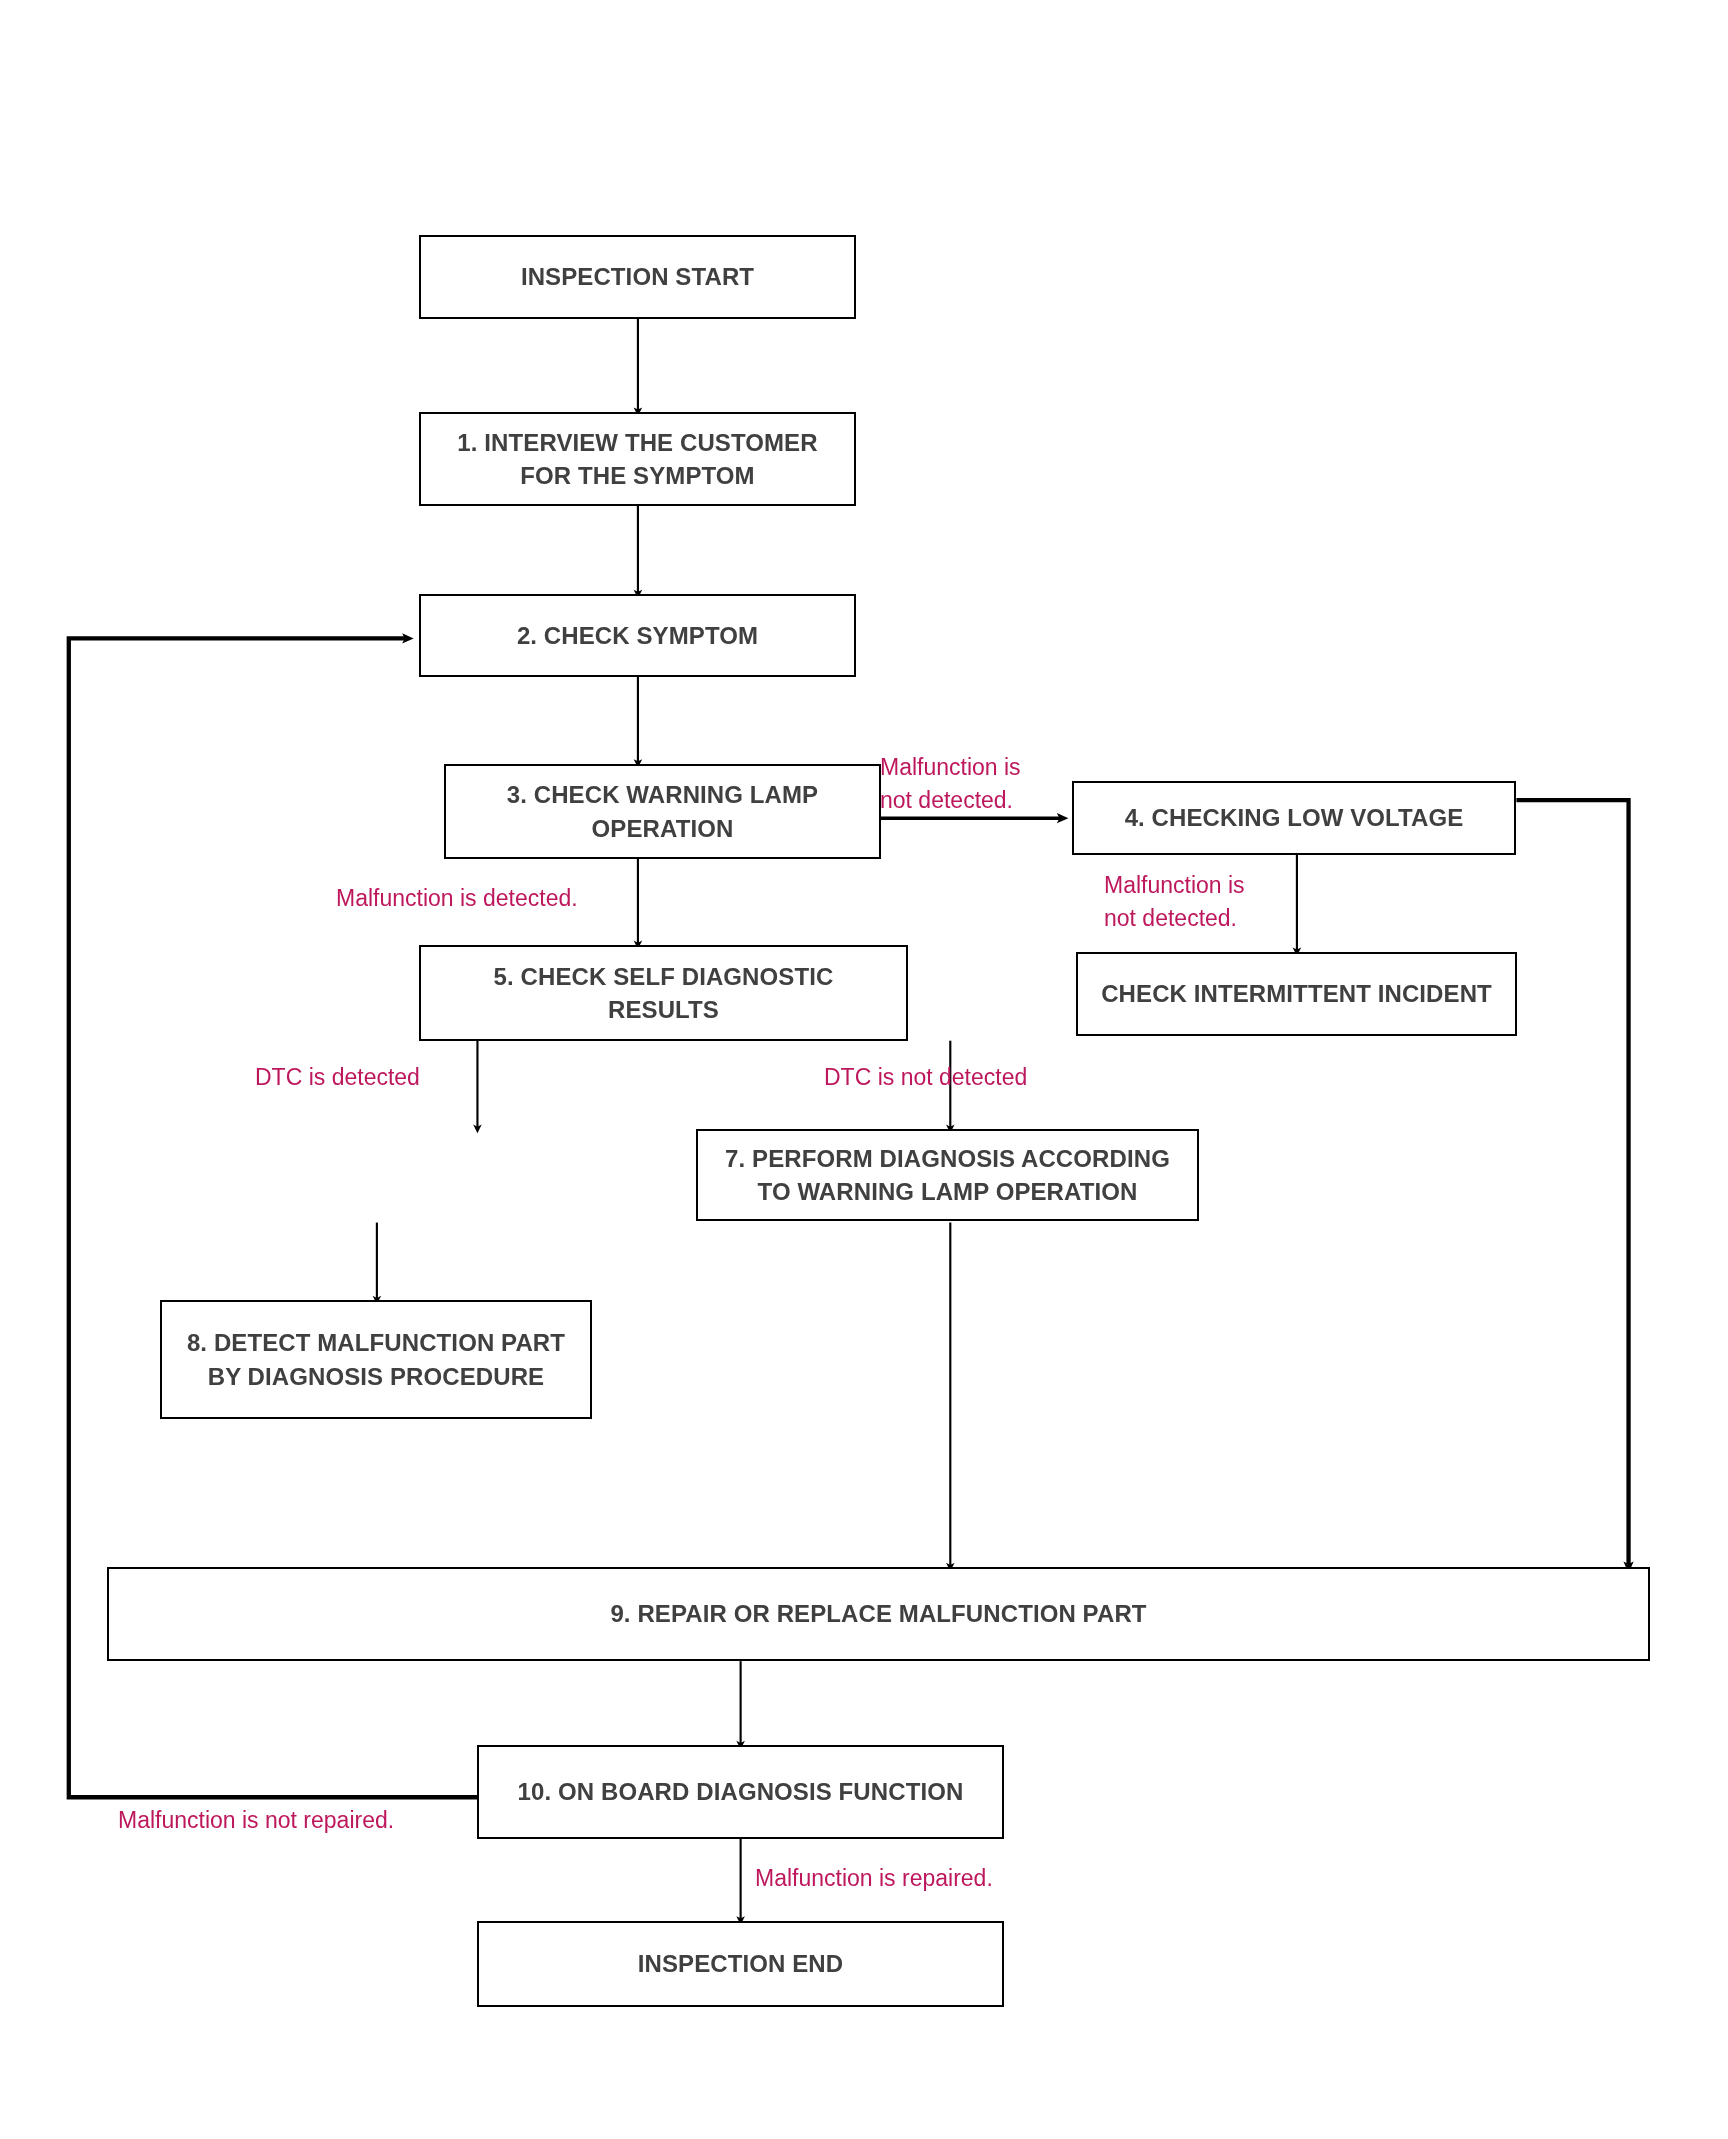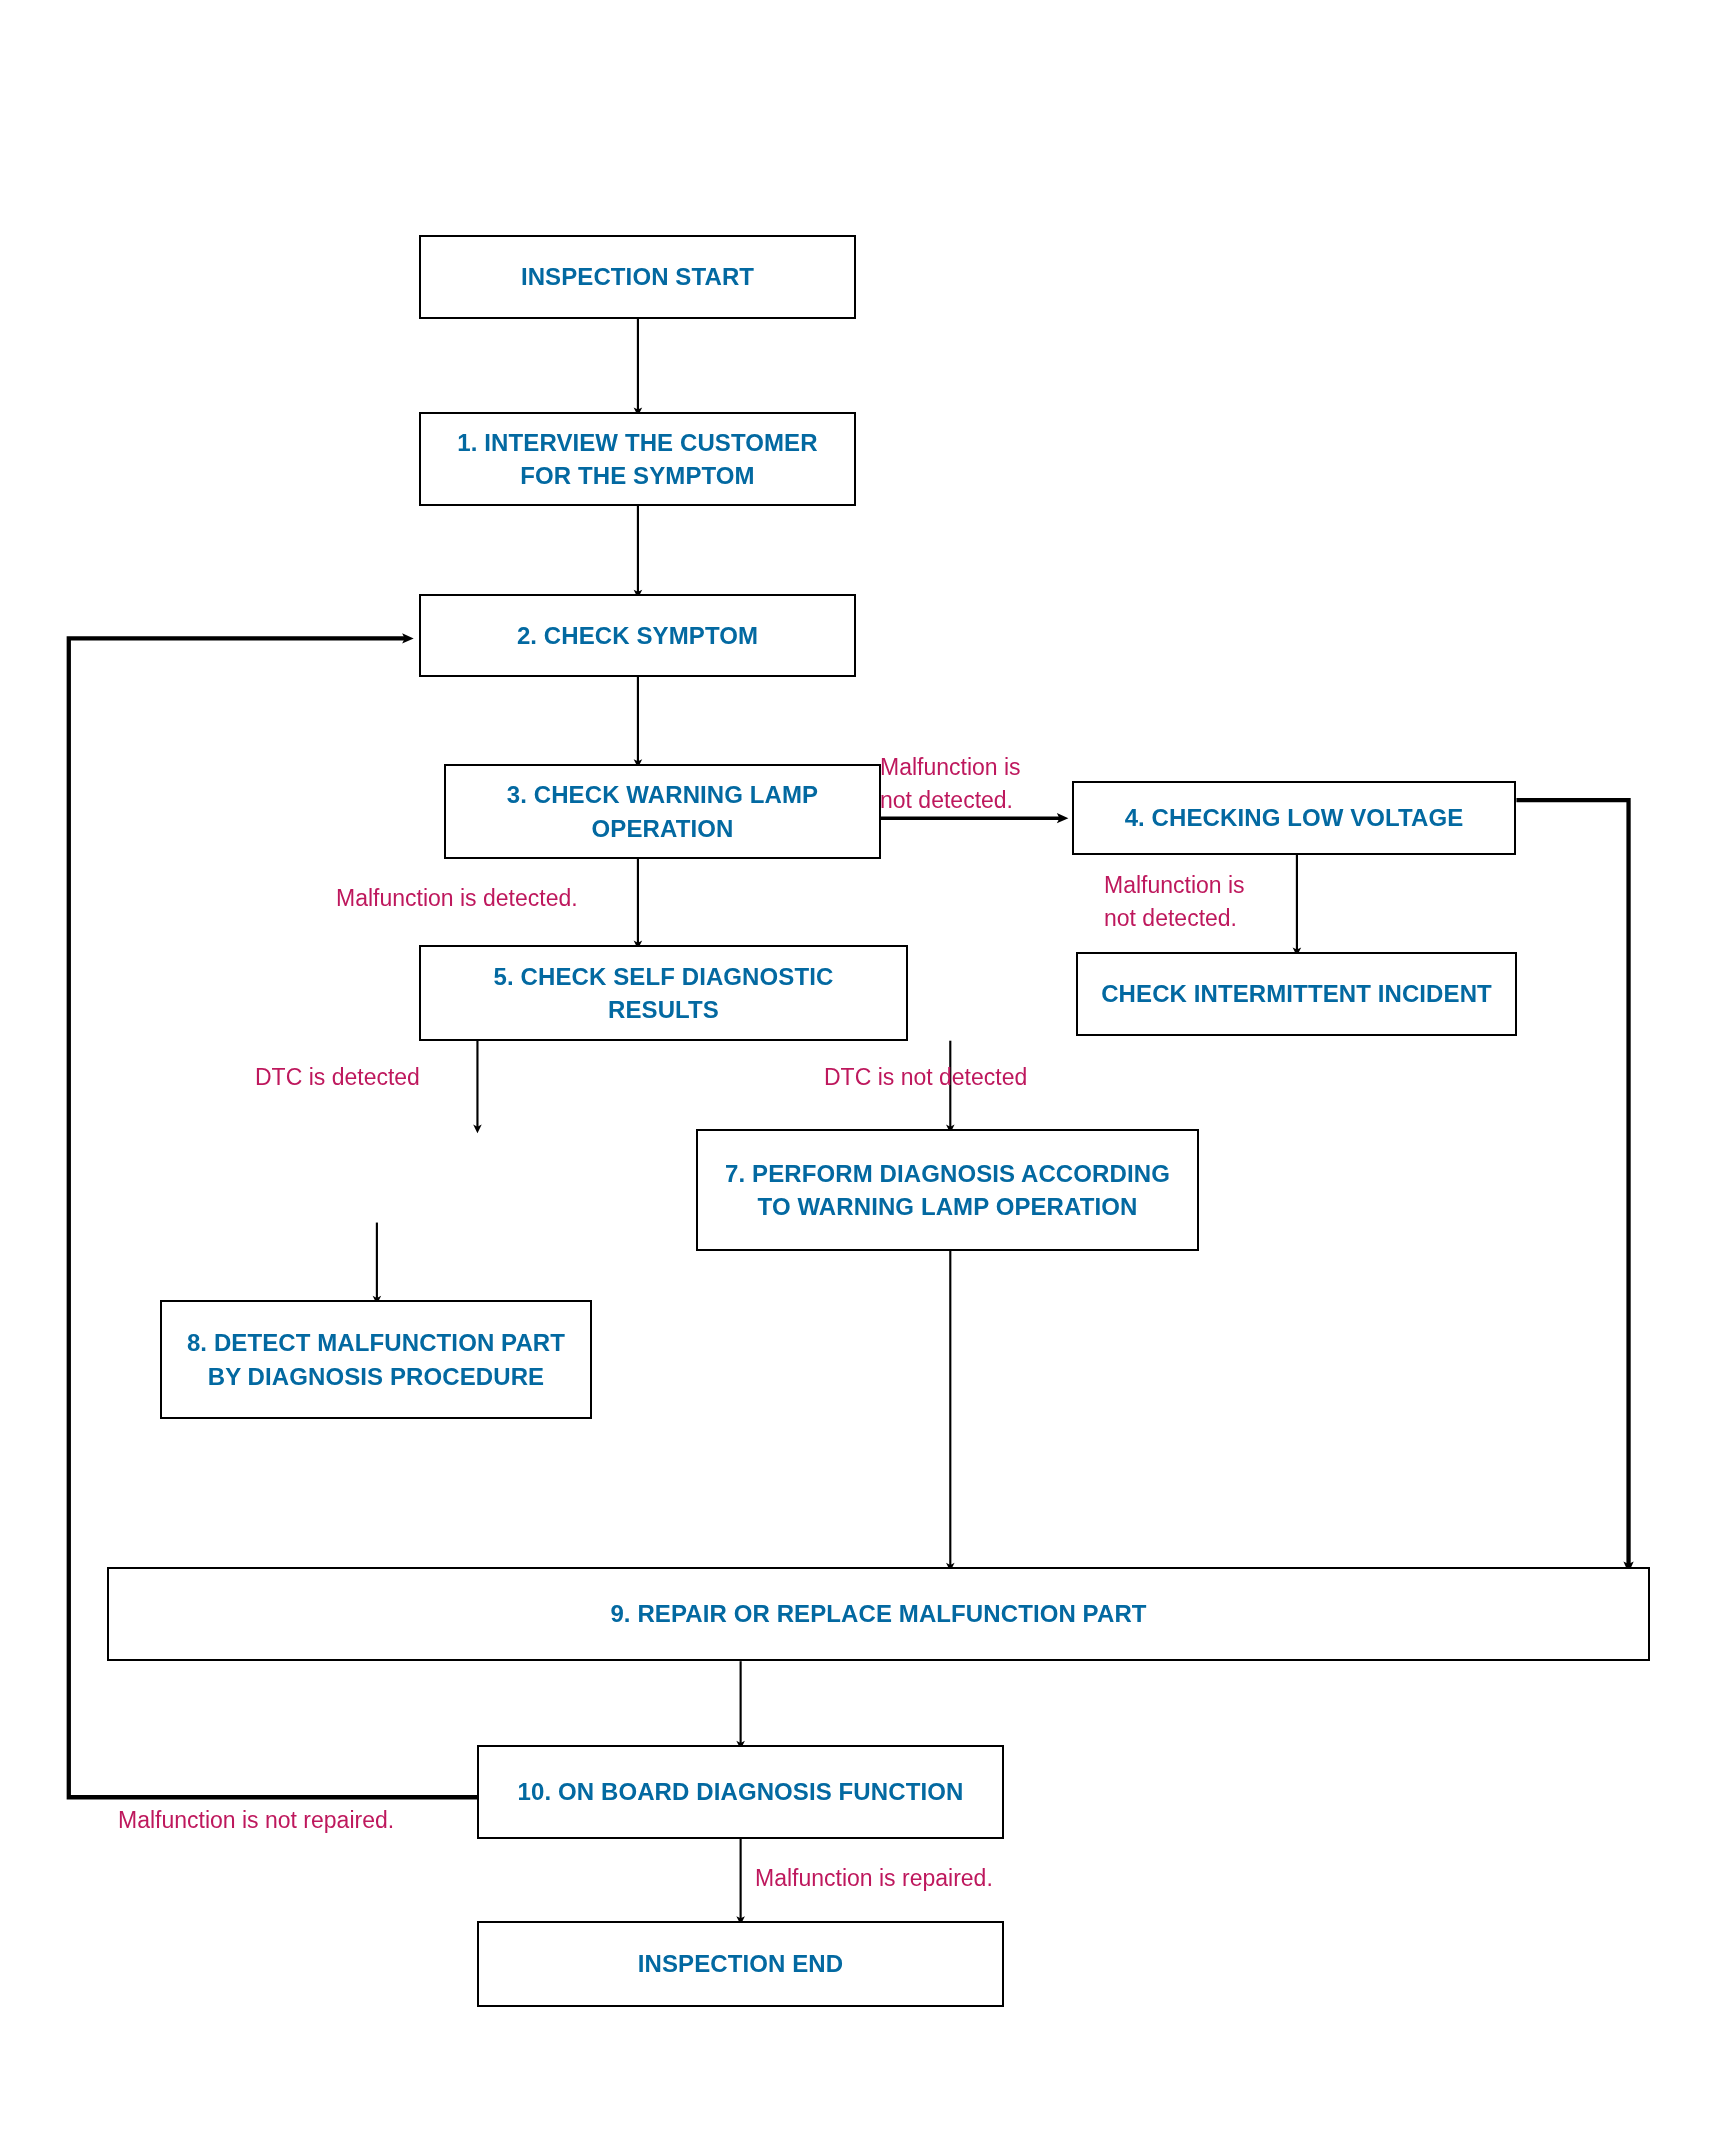--- a/index.html
+++ b/index.html
@@ -13,21 +13,21 @@
   #flow{position:absolute;left:0;top:0;width:1729px;height:2339px;}
   .nodebox{
     position:absolute;
     box-sizing:border-box;
     border:2.6px solid #000000;
     background:#ffffff;
     display:flex;
     align-items:center;
     justify-content:center;
     text-align:center;
-    color:#0369a1;
+    color:#404040;
     font-weight:bold;
     font-size:24px;
     line-height:1.38;
     letter-spacing:0.1px;
     padding:0 6px;
   }
   .edgelabel{
     position:absolute;
     color:#be185d;
     font-weight:normal;
@@ -109,21 +109,21 @@
   <div class="nodebox" style="left:1076px;top:952px;width:441px;height:84px;">
     <span>CHECK INTERMITTENT INCIDENT</span>
   </div>
 
   <div class="nodebox" style="left:419px;top:945px;width:489px;height:96px;">
     <span style="white-space:pre-line;">5. CHECK SELF DIAGNOSTIC
 RESULTS</span>
   </div>
 
 
-  <div class="nodebox" style="left:696px;top:1129px;width:503px;height:122px;">
+  <div class="nodebox" style="left:696px;top:1129px;width:503px;height:92px;">
     <span style="white-space:pre-line;">7. PERFORM DIAGNOSIS ACCORDING
 TO WARNING LAMP OPERATION</span>
   </div>
 
   <div class="nodebox" style="left:160px;top:1300px;width:432px;height:119px;">
     <span style="white-space:pre-line;">8. DETECT MALFUNCTION PART
 BY DIAGNOSIS PROCEDURE</span>
   </div>
 
   <div class="nodebox" style="left:107px;top:1567px;width:1543px;height:94px;">

